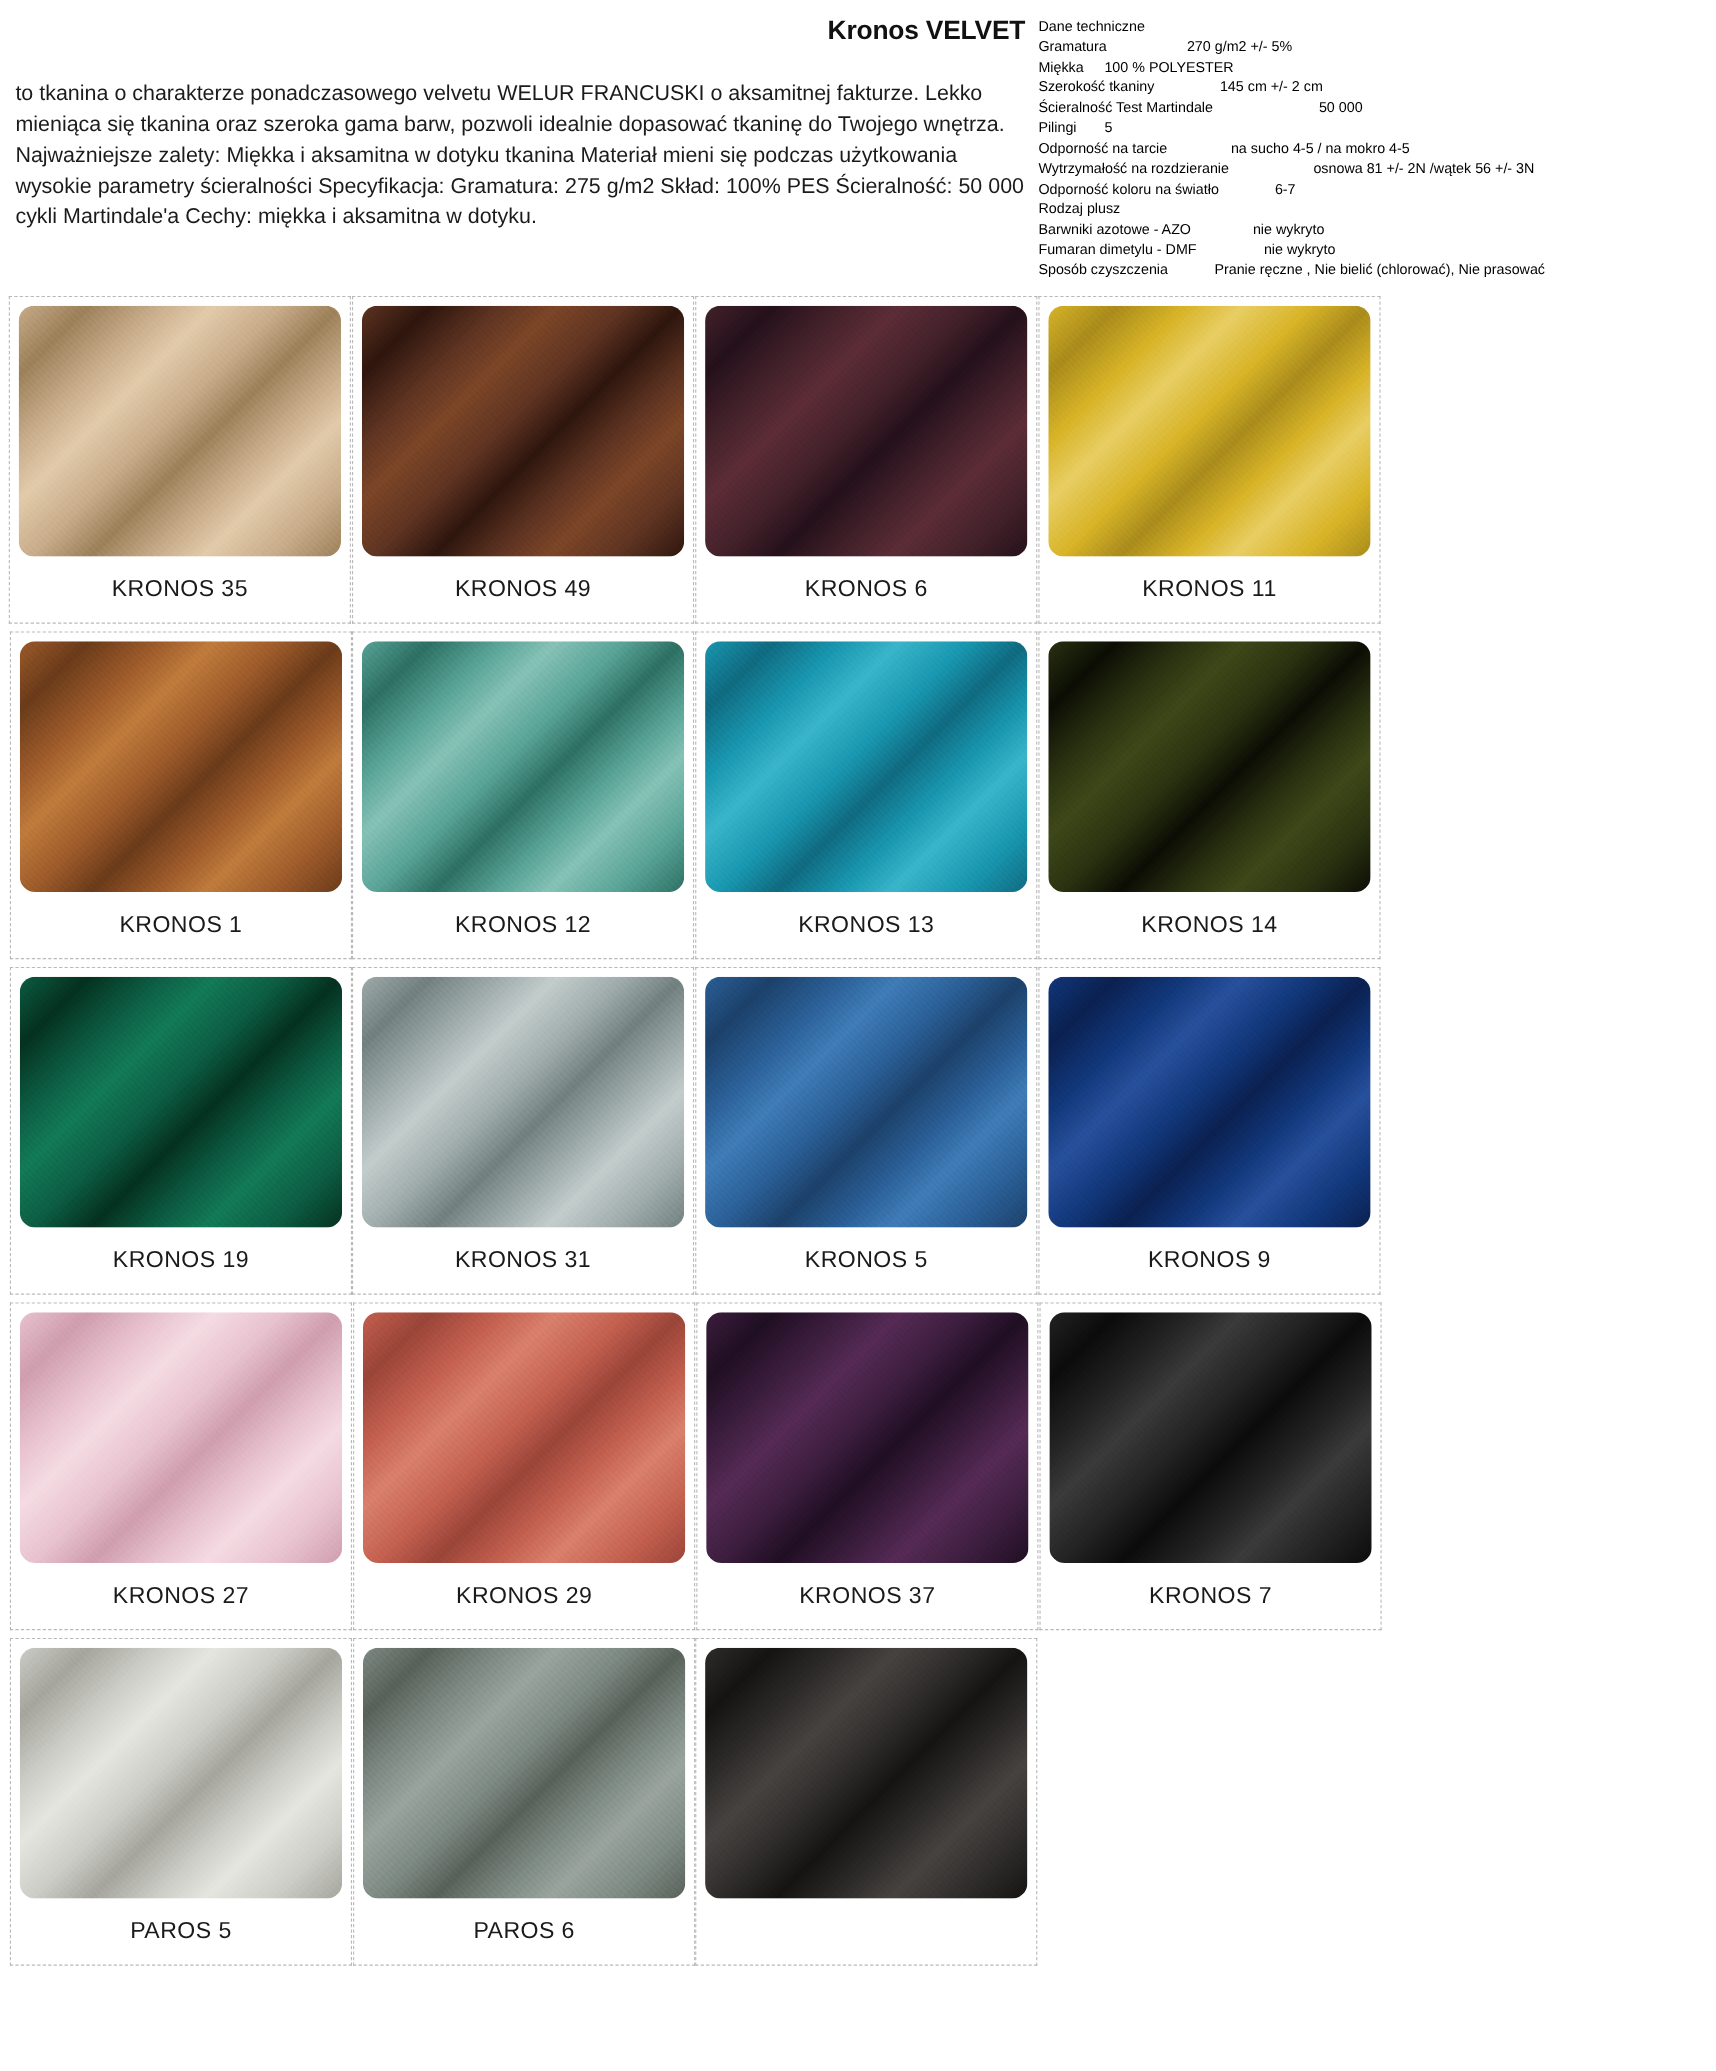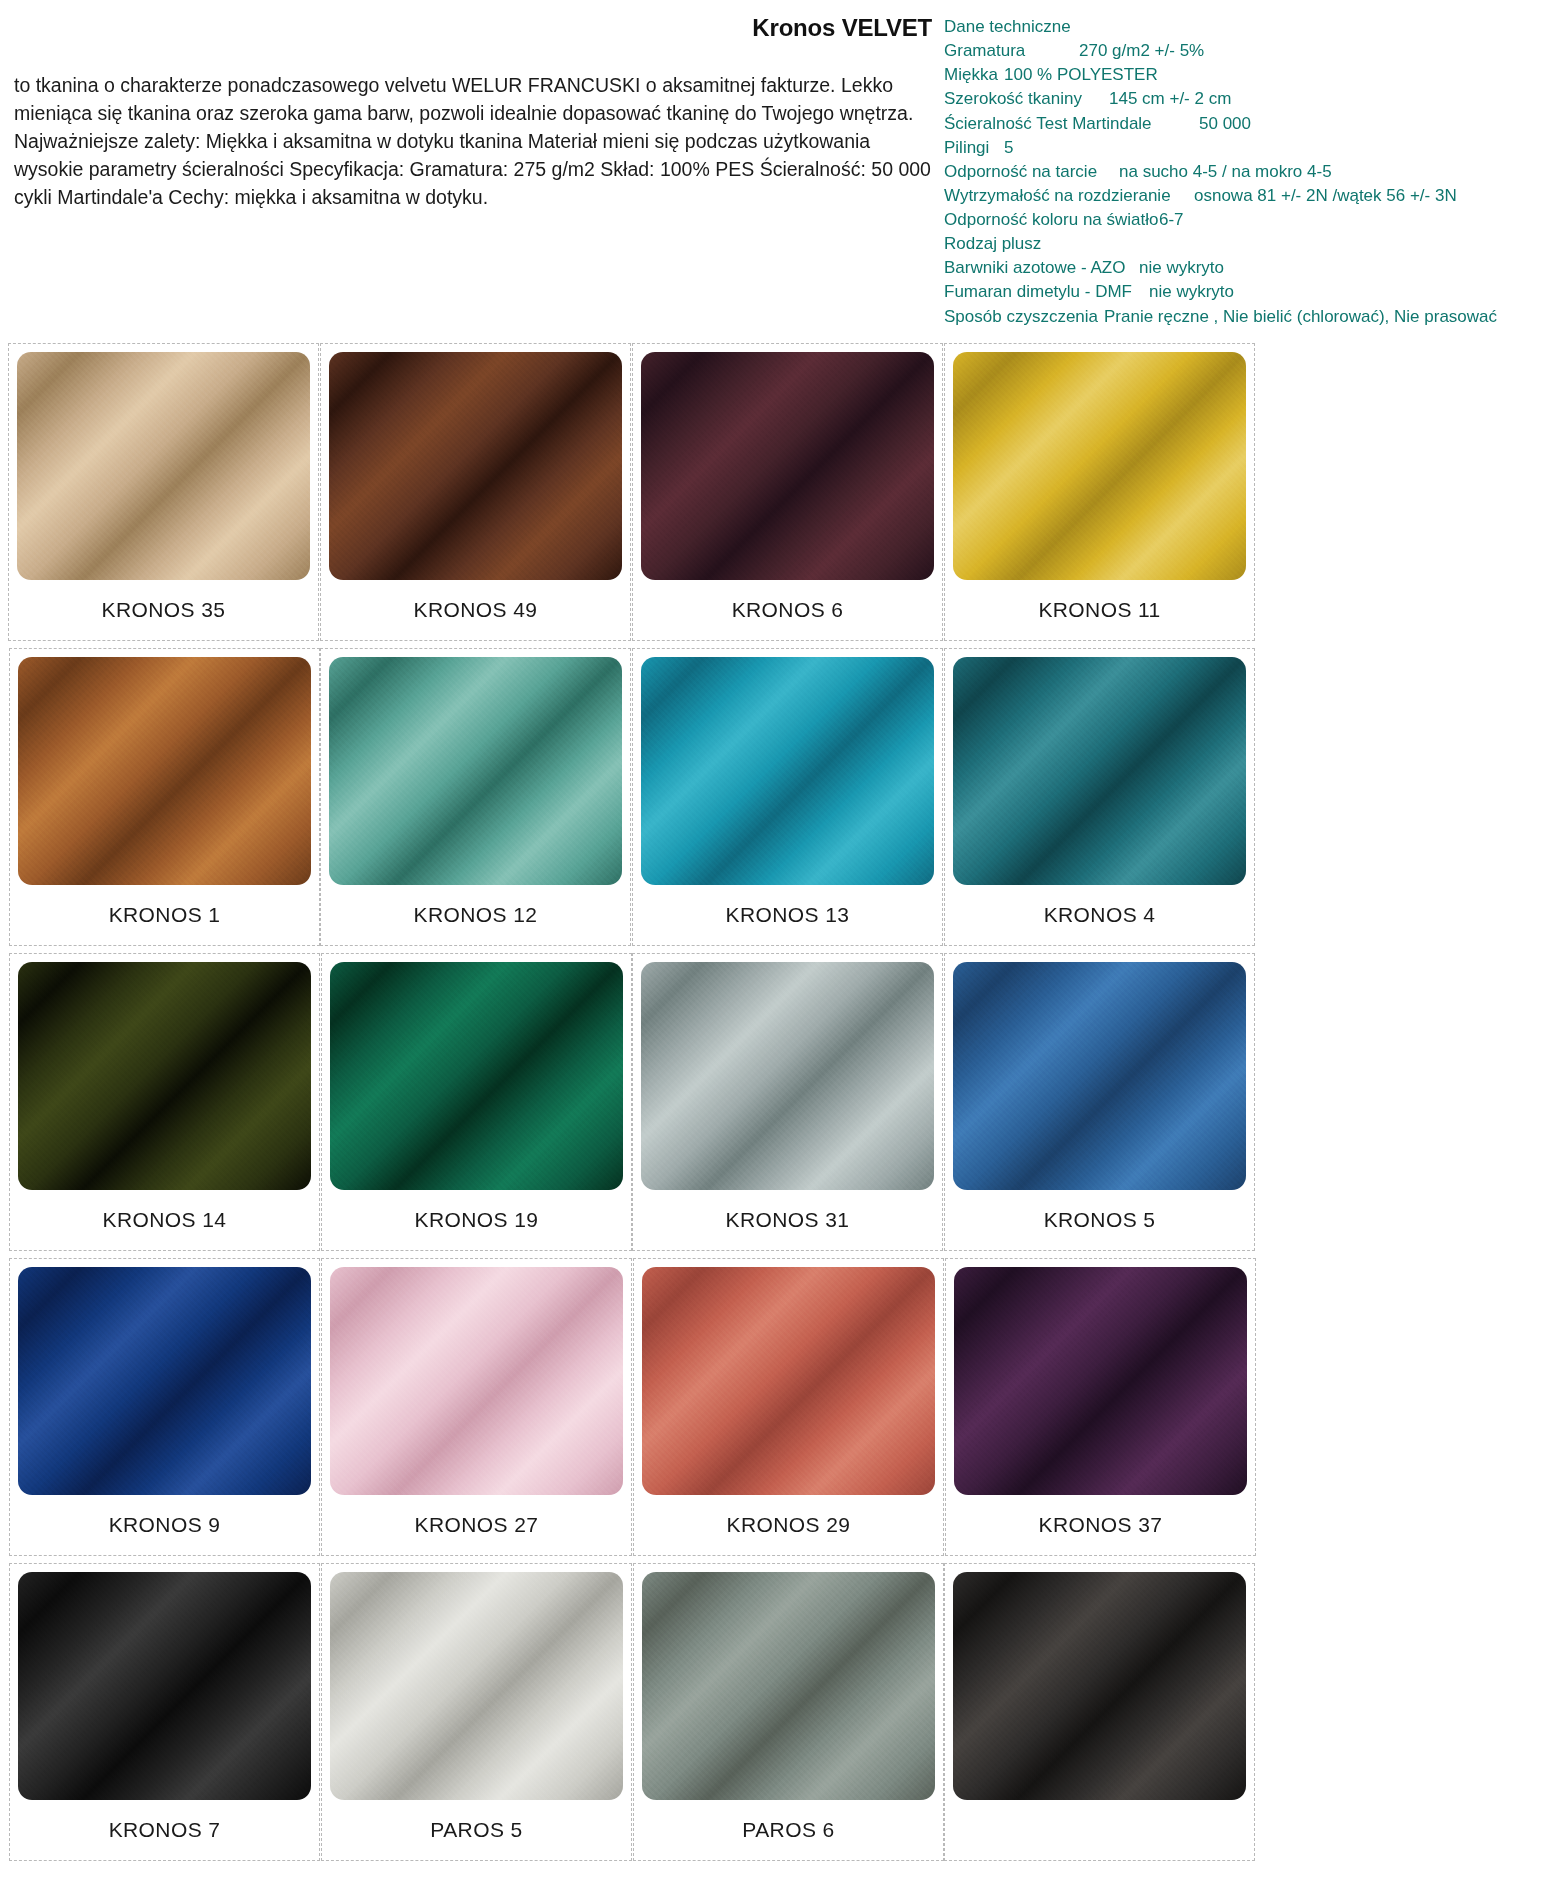--- a/index.html
+++ b/index.html
@@ -42,23 +42,23 @@
     margin-top: 30px;
     font-size: 19.5px;
     line-height: 1.43;
     color: #1b1b1b;
     text-align: left;
   }
 
   .header-right {
     flex: 1 1 auto;
     padding-top: 7px;
-    font-size: 17px;
+    font-size: 13px;
     line-height: 1.42;
-    color: #0f766e;
+    color: #000000;
     white-space: nowrap;
   }
   .spec-line {
     display: block;
   }
   .spec-key { display: inline-block; }
   .spec-val { display: inline-block; }
 
   
   .grid {
@@ -194,27 +194,20 @@
     </div>
     <div class="cell">
       <div class="swatch">
         <div class="drape" style="background: linear-gradient(-45deg, rgb(15, 106, 128) 0%, rgb(24, 151, 176) 12%, rgb(57, 181, 202) 24%, rgb(24, 151, 176) 33%, rgb(15, 106, 128) 44%, rgb(24, 151, 176) 54%, rgb(57, 181, 202) 66%, rgb(24, 151, 176) 76%, rgb(15, 106, 128) 88%, rgb(24, 151, 176) 100%);"></div>
         <div class="grain"></div>
       </div>
       <div class="cell-label">KRONOS 13</div>
     </div>
     <div class="cell">
       <div class="swatch">
-        <div class="drape" style="background: linear-gradient(-45deg, rgb(15, 68, 76) 0%, rgb(29, 109, 120) 12%, rgb(59, 143, 153) 24%, rgb(29, 109, 120) 33%, rgb(15, 68, 76) 44%, rgb(29, 109, 120) 54%, rgb(59, 143, 153) 66%, rgb(29, 109, 120) 76%, rgb(15, 68, 76) 88%, rgb(29, 109, 120) 100%);"></div>
-        <div class="grain"></div>
-      </div>
-      <div class="cell-label">KRONOS 4</div>
-    </div>
-    <div class="cell">
-      <div class="swatch">
         <div class="drape" style="background: linear-gradient(-45deg, rgb(11, 13, 4) 0%, rgb(42, 49, 16) 12%, rgb(62, 71, 24) 24%, rgb(42, 49, 16) 33%, rgb(11, 13, 4) 44%, rgb(42, 49, 16) 54%, rgb(62, 71, 24) 66%, rgb(42, 49, 16) 76%, rgb(11, 13, 4) 88%, rgb(42, 49, 16) 100%);"></div>
         <div class="grain"></div>
       </div>
       <div class="cell-label">KRONOS 14</div>
     </div>
     <div class="cell">
       <div class="swatch">
         <div class="drape" style="background: linear-gradient(-45deg, rgb(4, 48, 31) 0%, rgb(12, 92, 66) 12%, rgb(18, 122, 87) 24%, rgb(12, 92, 66) 33%, rgb(4, 48, 31) 44%, rgb(12, 92, 66) 54%, rgb(18, 122, 87) 66%, rgb(12, 92, 66) 76%, rgb(4, 48, 31) 88%, rgb(12, 92, 66) 100%);"></div>
         <div class="grain"></div>
       </div>

